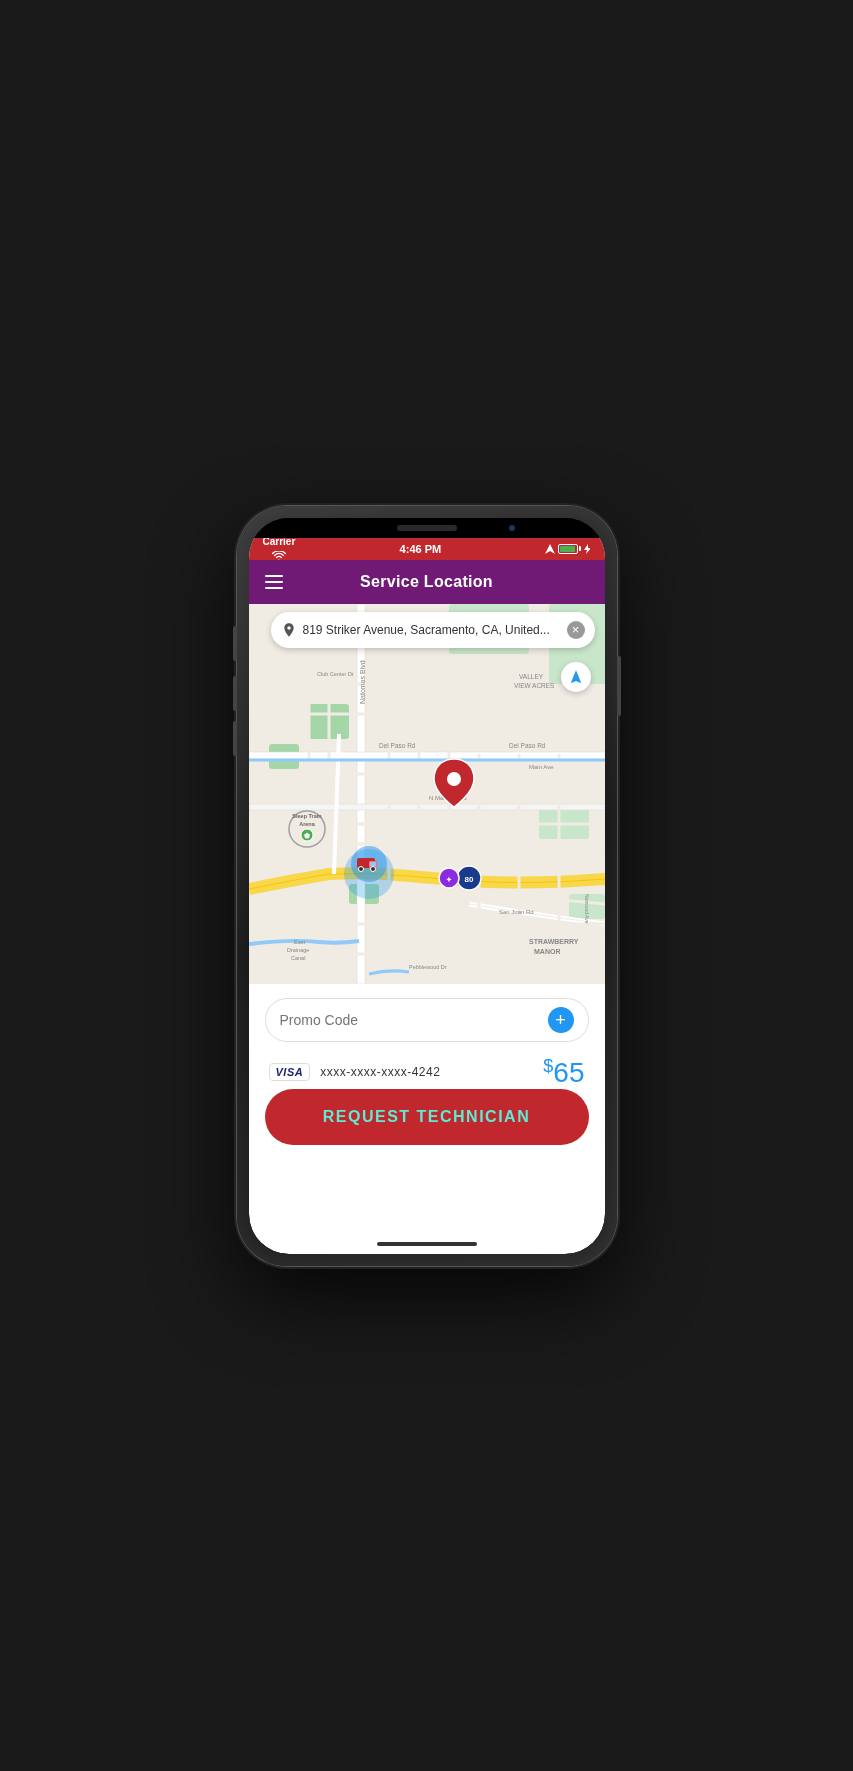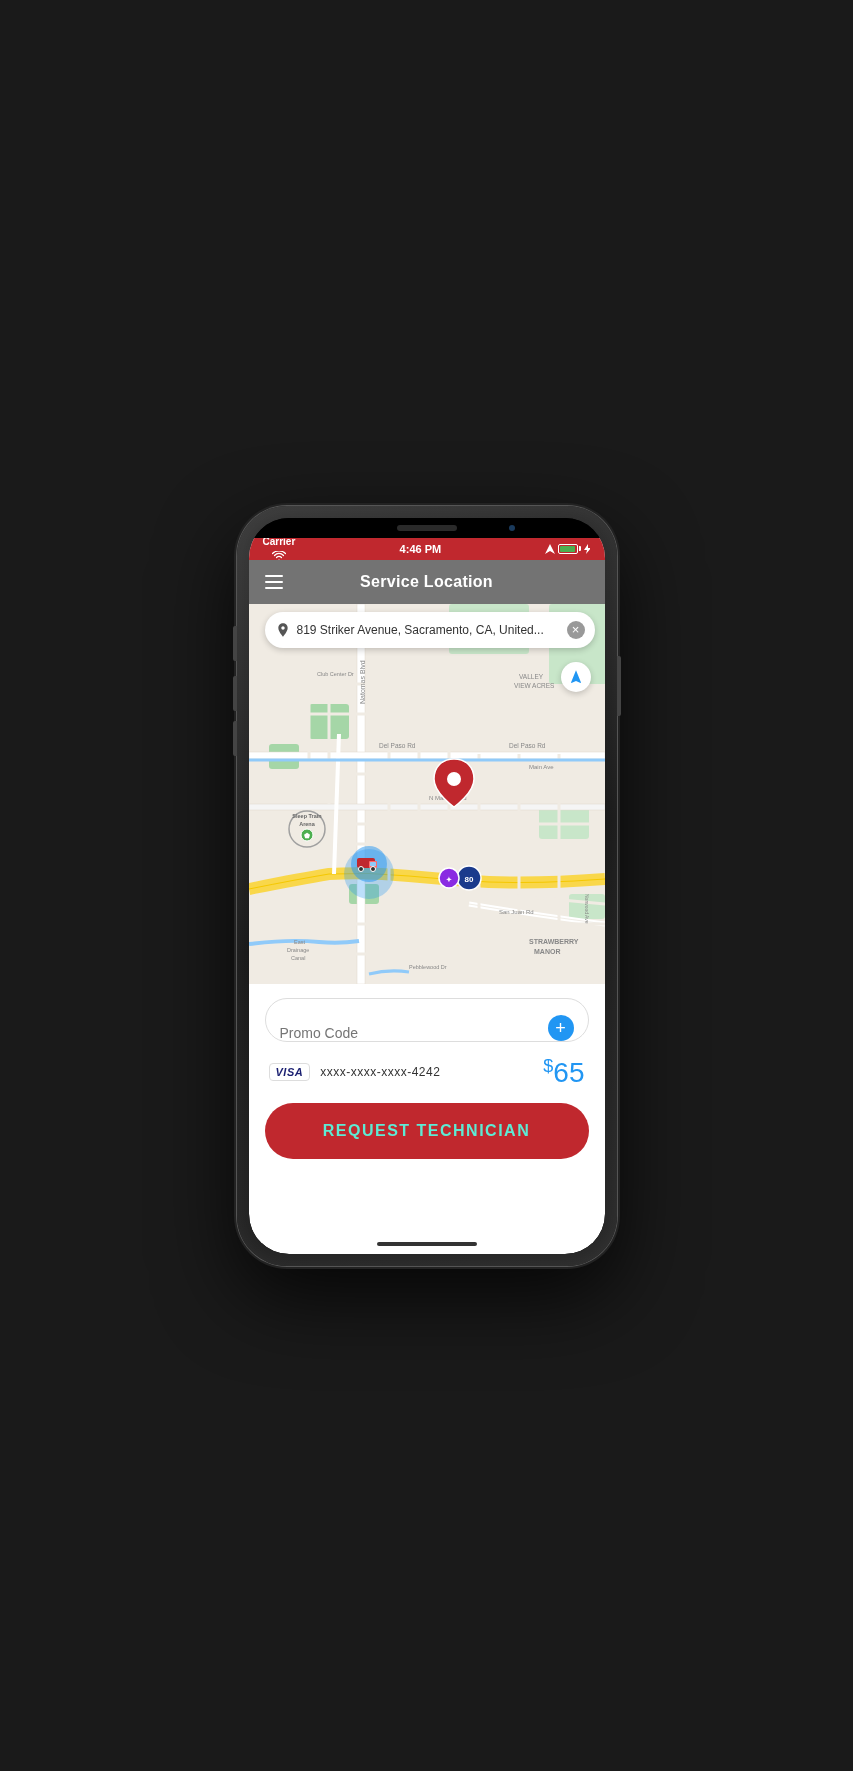--- a/index.html
+++ b/index.html
@@ -111,21 +111,21 @@
       font-size: 10px;
       font-weight: 600;
     }
 
     .status-left { display: flex; align-items: center; gap: 4px; flex-direction: column; }
     .status-center { font-weight: 600; font-size: 11px; }
     .status-right { display: flex; align-items: center; gap: 3px; }
 
     
     .app-header {
-      background: #737373;
+      background: #701a75;
       height: 44px;
       display: flex;
       align-items: center;
       justify-content: center;
       position: relative;
       padding: 0 16px;
     }
 
     .hamburger {
       position: absolute;
@@ -161,21 +161,21 @@
     
     .map-svg {
       width: 100%;
       height: 100%;
     }
 
     
     .address-bar {
       position: absolute;
       top: 8px;
-      left: 16px;
+      left: 22px;
       right: 10px;
       background: white;
       border-radius: 25px;
       height: 36px;
       display: flex;
       align-items: center;
       padding: 0 10px;
       box-shadow: 0 2px 6px rgba(0,0,0,0.2);
       z-index: 5;
     }
@@ -236,21 +236,21 @@
       background: white;
       padding: 14px 16px;
     }
 
     
     .promo-container {
       border: 1.5px solid #ddd;
       border-radius: 25px;
       height: 44px;
       display: flex;
-      align-items: flex-end;
+      align-items: center;
       padding: 0 14px;
       margin-bottom: 14px;
     }
 
     .promo-input {
       flex: 1;
       border: none;
       outline: none;
       font-size: 14px;
       color: #999;
@@ -273,21 +273,21 @@
       color: white;
       font-size: 18px;
       line-height: 1;
       font-weight: 300;
     }
 
     
     .payment-row {
       display: flex;
       align-items: center;
-      margin-bottom: 14px;
+      margin-bottom: 0;
       padding: 0 4px;
     }
 
     .visa-badge {
       background: white;
       border: 1px solid #ddd;
       border-radius: 4px;
       padding: 2px 6px;
       font-size: 11px;
       font-weight: 700;

